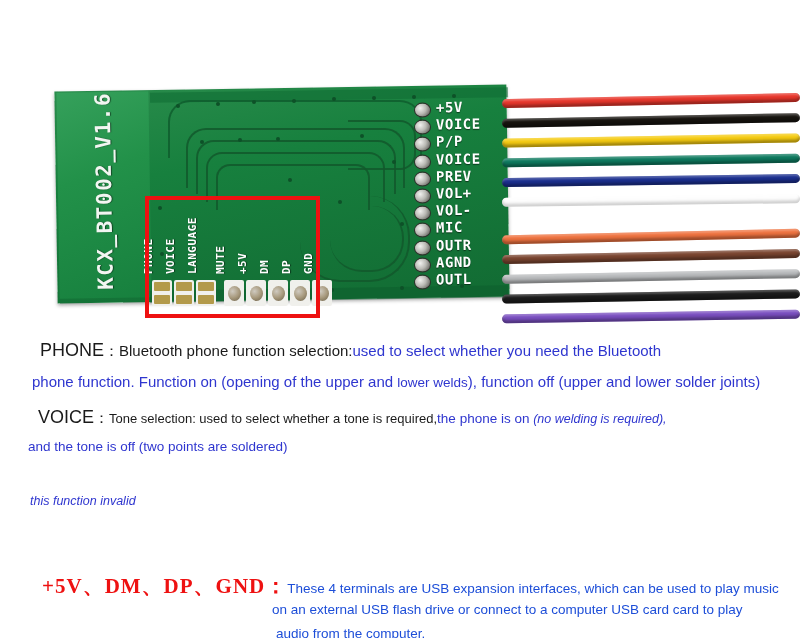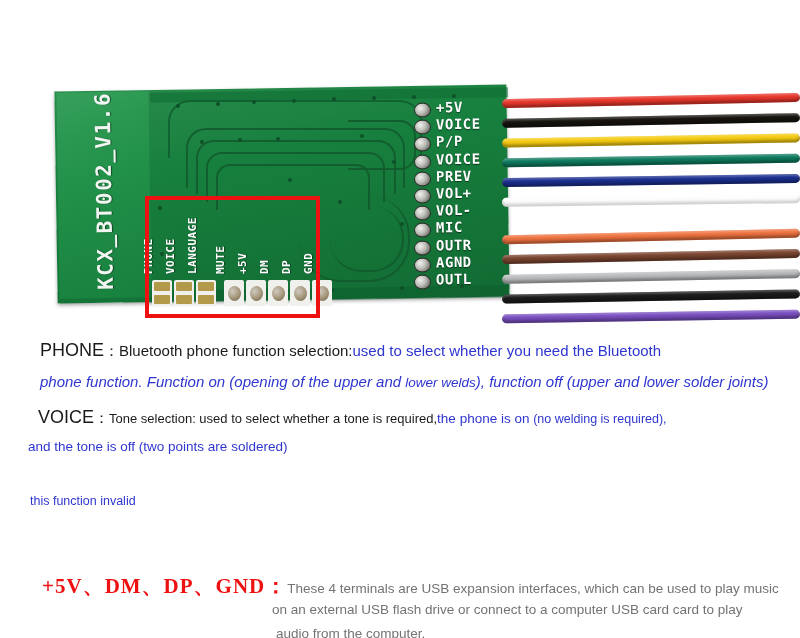--- a/index.html
+++ b/index.html
@@ -79,23 +79,23 @@
   .wire{position:absolute;left:0;height:9px;border-radius:5px;width:298px;}
 
   
   #text{position:absolute;left:0;top:330px;width:704px;height:308px;}
   .line{position:absolute;white-space:nowrap;}
   .k-big{font-size:18px;color:#1a1a1a;}
   .k-mid{font-size:15px;color:#1a1a1a;}
   .k-sm{font-size:13px;color:#1a1a1a;}
   .b-big{font-size:15px;color:#2f36cf;}
   .b-mid{font-size:13.5px;color:#2f36cf;}
-  .b-sm{font-size:12.5px;color:#2f36cf;}
+  .b-sm{font-size:12.5px;color:#2f36cf;font-style:italic;}
   .red-head{font-size:21px;color:#ee1111;font-family:"Liberation Serif",serif;font-weight:bold;letter-spacing:1px;}
-  .usb-body{font-size:13.5px;color:#737373;}
+  .usb-body{font-size:13.5px;color:#1d4ed8;}
 </style>
 </head>
 <body>
 
 <div id="photo">
 
   <div class="pcb" id="pcb-main"></div>
   <div class="pcb" id="pcb-left-tab"></div>
   <div class="pcb" id="pcb-top-strip"></div>
   <div class="pcb" id="pcb-bottom-strip"></div>
@@ -251,21 +251,21 @@
       <div class="wire" style="top: 200px; background: rgb(28, 28, 28); transform: rotate(-1deg); box-shadow: rgba(0, 0, 0, 0.35) 0px -3px 3px inset, rgba(255, 255, 255, 0.25) 0px 2px 2px inset;"></div>
       <div class="wire" style="top: 220px; background: rgb(122, 79, 192); transform: rotate(-0.9deg); box-shadow: rgba(0, 0, 0, 0.35) 0px -3px 3px inset, rgba(255, 255, 255, 0.25) 0px 2px 2px inset;"></div>
     </div>
 </div>
 
 <div id="text">
 
   <div class="line" style="left:40px;top:10px;">
     <span class="k-big">PHONE</span><span class="k-mid">：</span><span class="k-mid">Bluetooth phone function selection:</span><span class="b-big">used to select whether you need the Bluetooth</span>
   </div>
-  <div class="line" style="left:40px;top:43px;font-style:italic;">
+  <div class="line" style="left:32px;top:43px;">
     <span class="b-big">phone function. Function on (opening of the upper and </span><span class="b-mid">lower welds</span><span class="b-big">), function off (upper and lower solder joints)</span>
   </div>
 
   <div class="line" style="left:38px;top:77px;">
     <span class="k-big">VOICE</span><span class="k-mid">：</span><span class="k-sm">Tone selection: used to select whether a tone is required,</span><span class="b-mid">the phone is on </span><span class="b-sm">(no welding is required),</span>
   </div>
   <div class="line" style="left:28px;top:107px;">
     <span class="b-mid">and the tone is off (two points are soldered)</span>
   </div>
 

